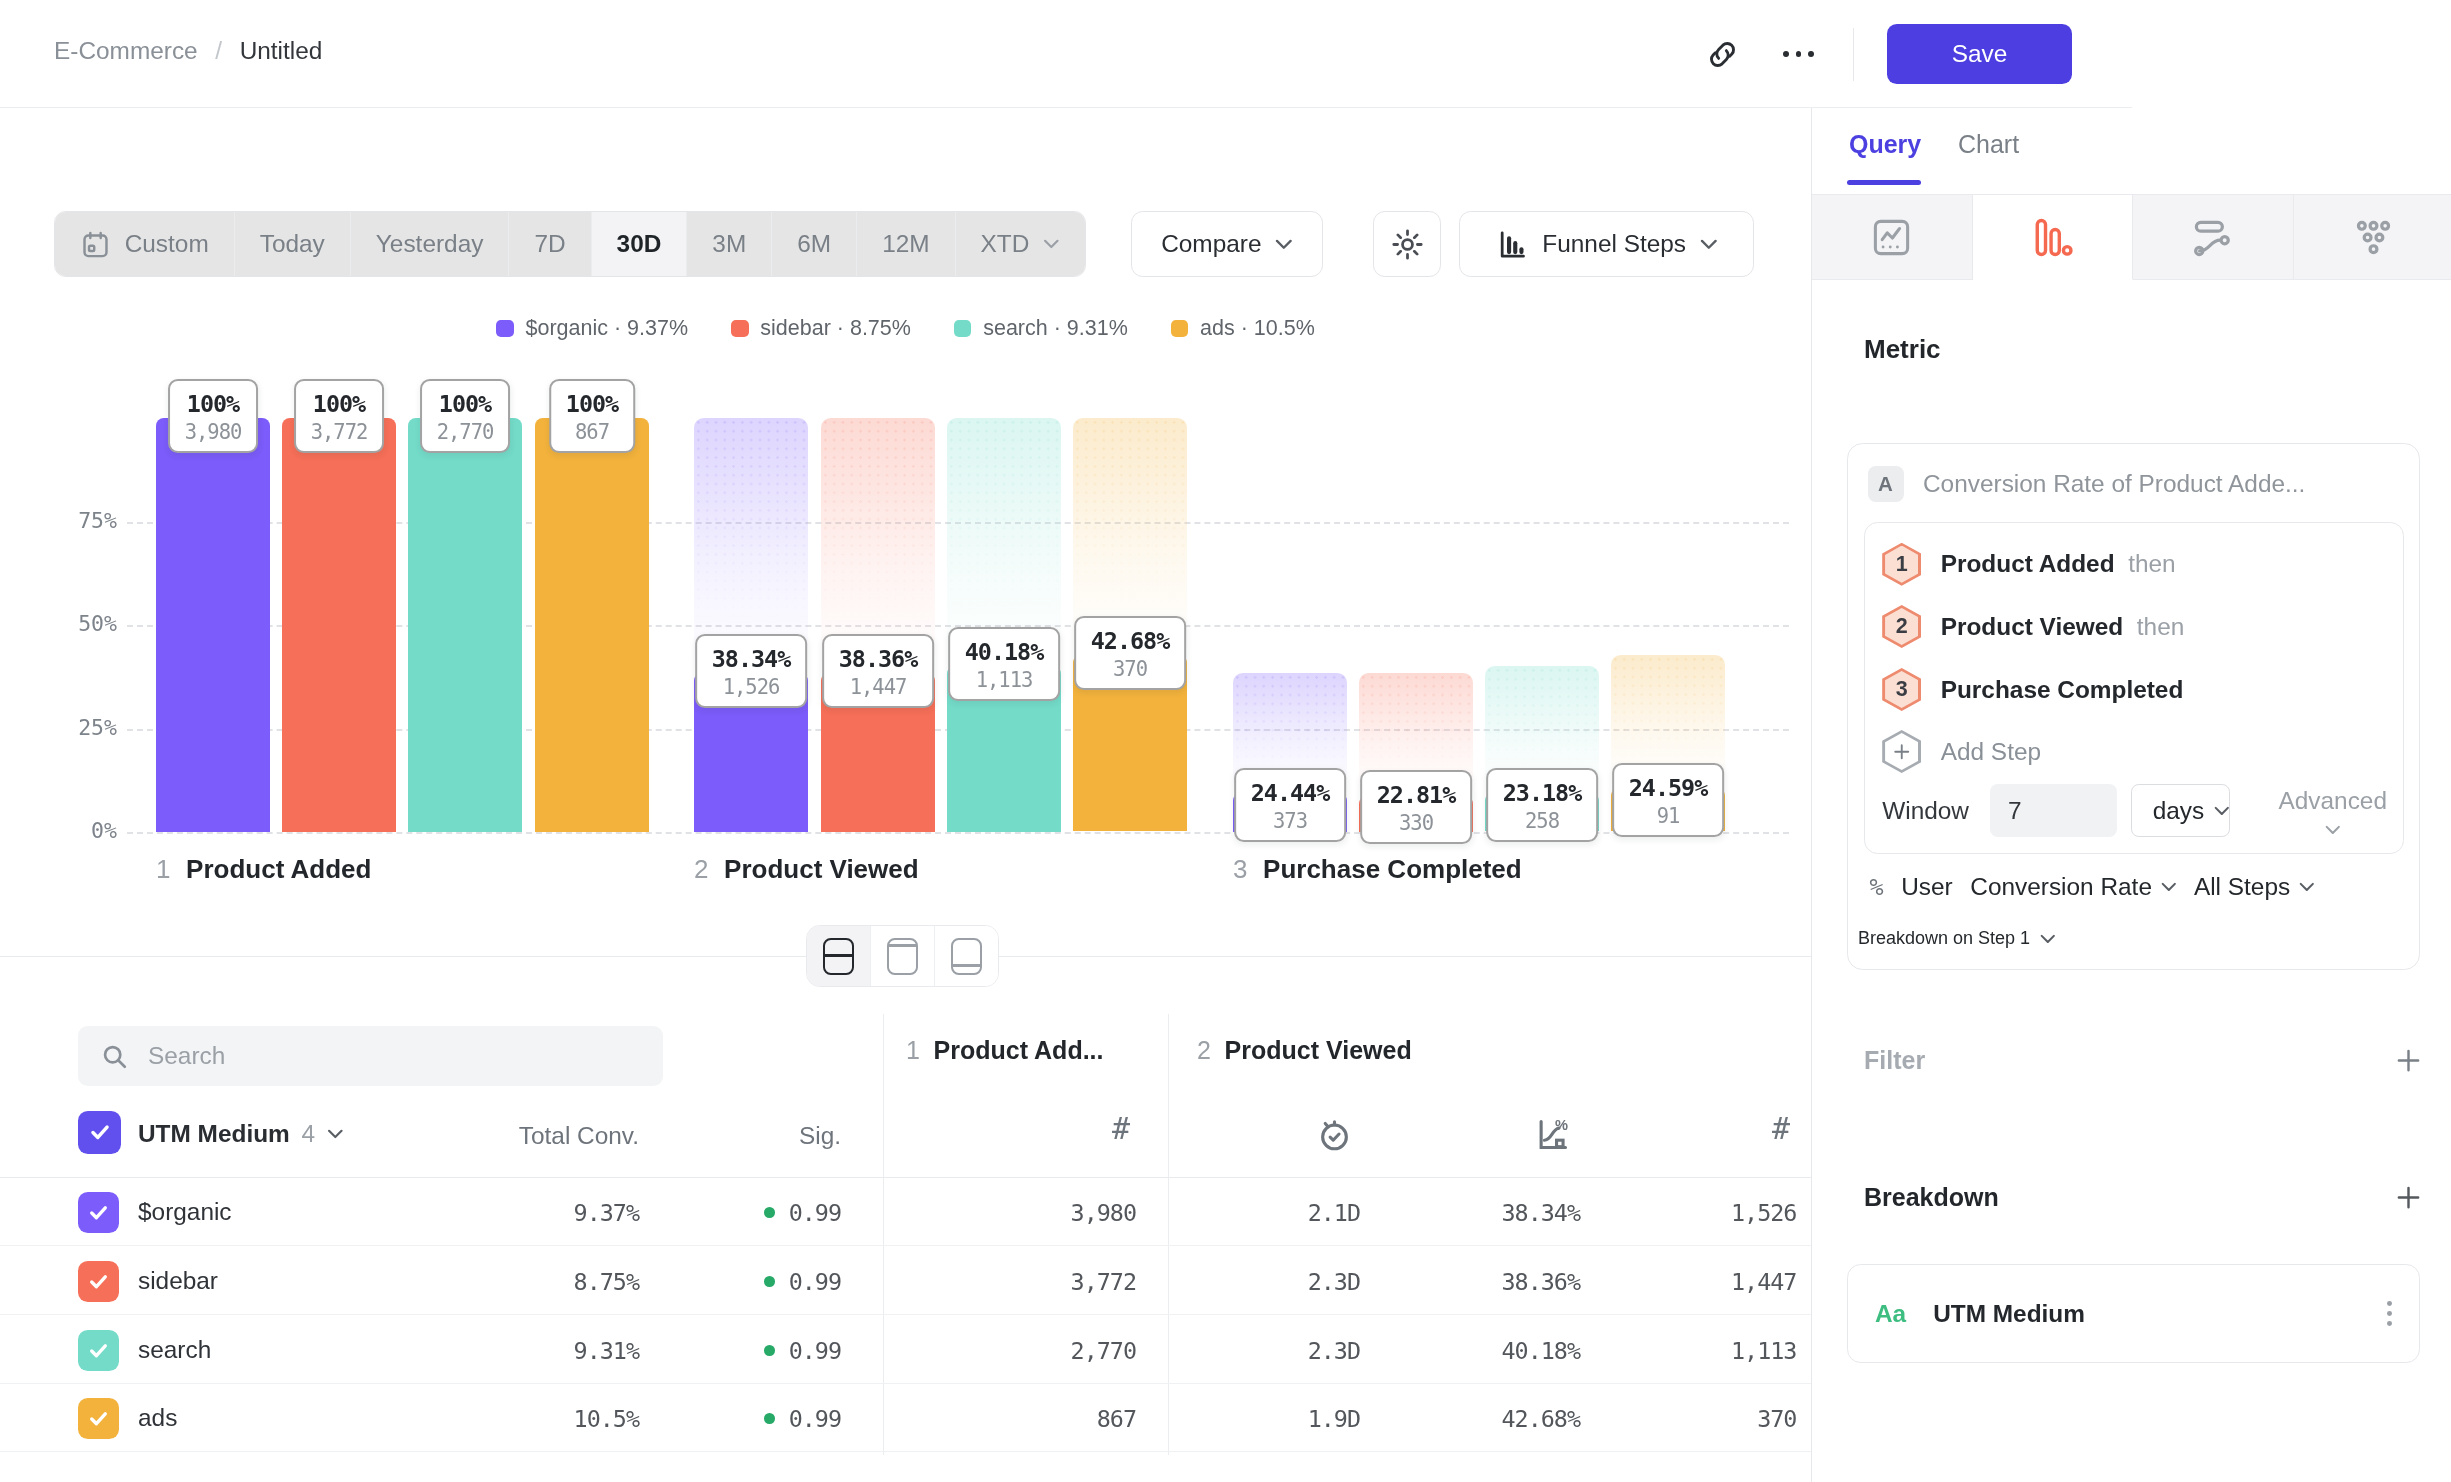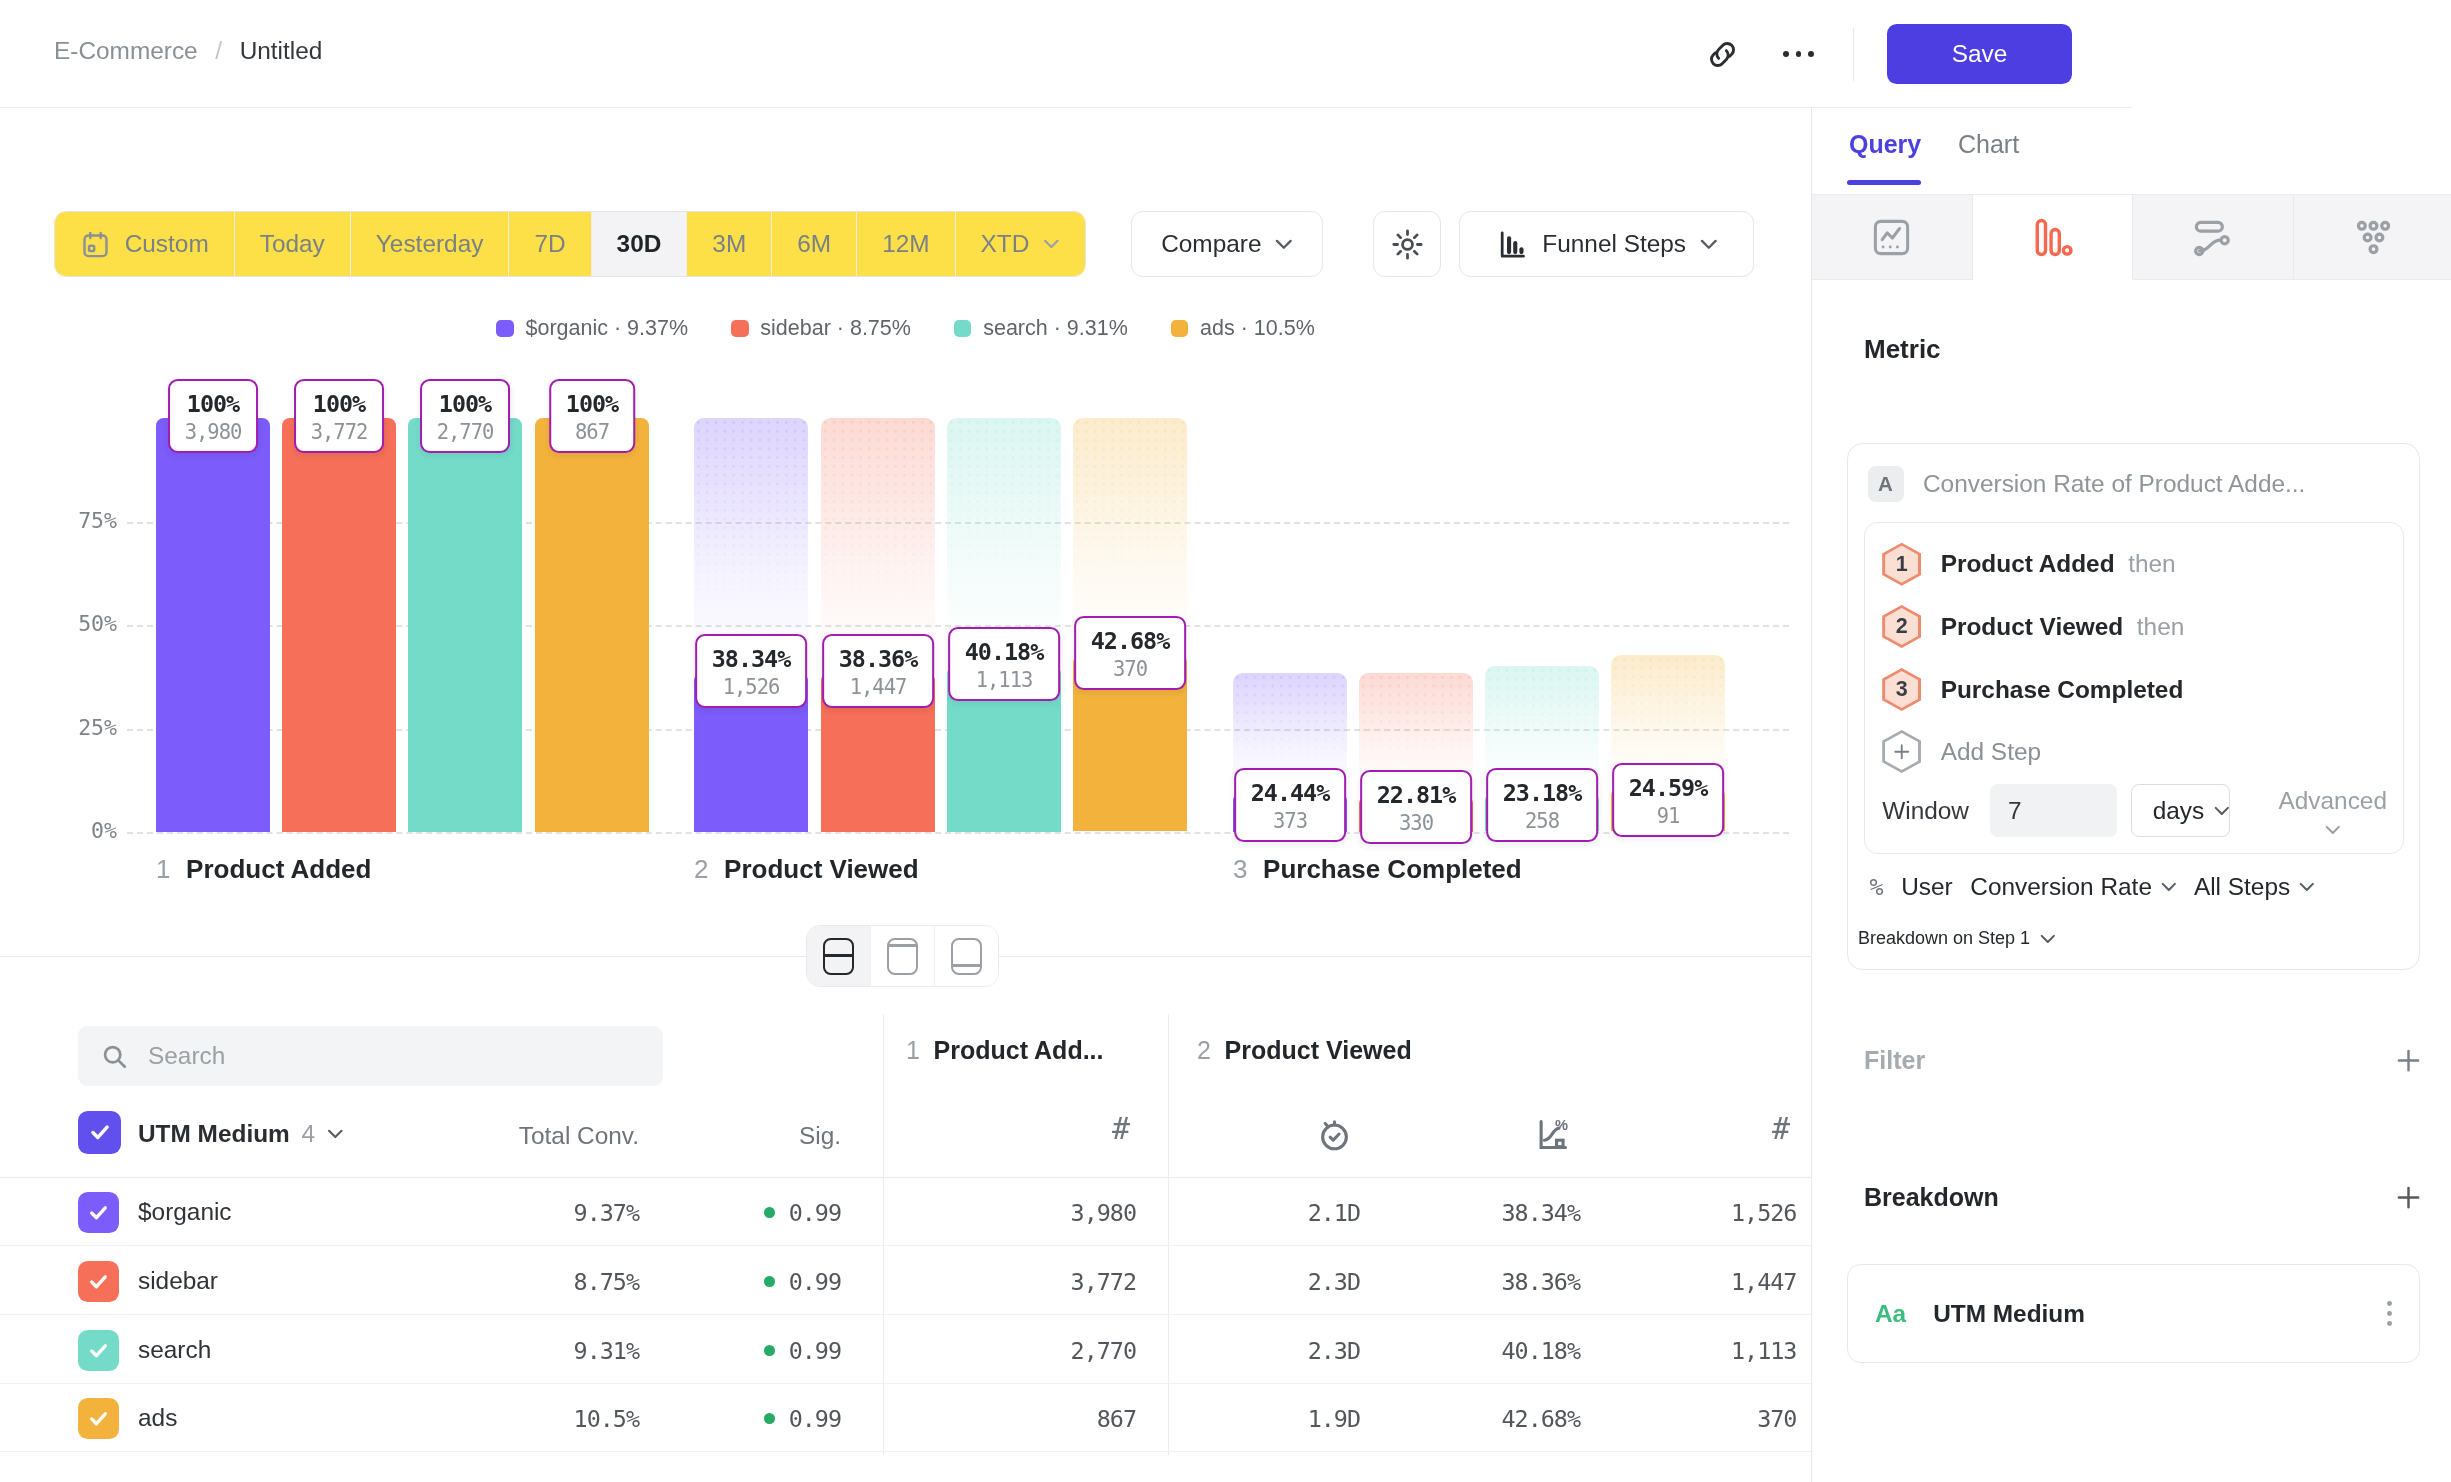--- a/index.html
+++ b/index.html
@@ -18,21 +18,21 @@
   .top-actions { position:absolute; right:60px; top:0; height:108px; display:flex; align-items:center; gap:33px; }
   .icon-btn { background:none; border:none; cursor:pointer; display:flex; align-items:center; justify-content:center; width:43px; height:43px; }
   .vdiv { width:1px; height:53px; background:#E7E8EB; }
   .save { width:185px; height:60px; border:none; border-radius:9.8px; background:#4C3EE0; color:#fff;
           font-size:24.4px; font-weight:500; font-family:inherit; cursor:pointer; }
   .dots3 { display:flex; gap:6.8px; } .dots3 i { width:5.9px; height:5.9px; border-radius:50%; background:#2A2E33; }
 
   
   .ranges { position:absolute; left:54px; top:211px; height:66px; display:flex; align-items:stretch;
             border:1px solid #E4E5E8; border-radius:11.7px; background:#fff; overflow:hidden; }
-  .range { display:flex; align-items:center; gap:13.7px; padding:0 25px; background:#fde047; border:none;
+  .range { display:flex; align-items:center; gap:13.7px; padding:0 25px; background:#e5e5e5; border:none;
            border-right:1px solid #EBECEE; font-family:inherit; font-size:24.4px; color:#7A8087; cursor:pointer; white-space:nowrap; }
   .range:last-child { border-right:none; }
   .range.active { background:#F3F3F5; color:#1F2428; font-weight:700; }
   .btn { position:absolute; height:66px; top:211px; border:1px solid #E4E5E8; border-radius:11.7px; background:#fff;
          display:flex; align-items:center; justify-content:center; gap:13.7px; font-family:inherit;
          font-size:24.4px; color:#2A2E33; font-weight:500; cursor:pointer; }
   #compare-btn { left:1131px; width:192px; }
   #gear-btn   { left:1373px; width:68px; }
   #charttype-btn { left:1459px; width:295px; }
 
@@ -46,21 +46,21 @@
   .gridline { position:absolute; left:127px; width:1662px; border-top:2px dashed #E1E2E6; }
   .ytick { position:absolute; left:29px; width:88px; text-align:right; font-family:"DejaVu Sans Mono", monospace;
            font-size:21.5px; color:#7D838A; }
   .bar-solid { position:absolute; border-radius:7.8px 7.8px 0 0; }
   .bar-ghost { position:absolute; border-radius:9.8px 9.8px 0 0; overflow:hidden; }
   .bar-ghost::after { content:""; position:absolute; inset:0;
       background-image:radial-gradient(var(--cd) 1.2px, transparent 1.4px);
       background-size:8.8px 8.8px;
       -webkit-mask-image:linear-gradient(180deg, rgba(0,0,0,.5), transparent 80%);
       mask-image:linear-gradient(180deg, rgba(0,0,0,.5), transparent 80%); }
-  .bar-label { position:absolute; transform:translateX(-50%); background:#fff; border:2px solid #a21caf;
+  .bar-label { position:absolute; transform:translateX(-50%); background:#fff; border:2px solid #a3a3a3;
                border-radius:9.8px; padding:8.8px 14.6px 6.8px; text-align:center; z-index:3;
                box-shadow:0 2.9px 6.8px rgba(30,34,40,.08); white-space:nowrap; }
   .bar-label .pct { font-family:"DejaVu Sans Mono", monospace; font-weight:700; font-size:23.4px; color:#24282C; letter-spacing:-1px; }
   .bar-label .cnt { font-family:"DejaVu Sans Mono", monospace; font-size:20.5px; color:#8C9298; margin-top:2px; letter-spacing:-1px; }
   .step-label { position:absolute; font-size:26px; display:flex; gap:15.6px; align-items:baseline; }
   .step-label .sn { color:#9AA0A6; font-weight:500; }
   .step-label .st { color:#23272B; font-weight:700; }
 
   
   .split-line { position:absolute; left:0; top:956px; width:1811px; height:1px; background:#E9EAED; }

